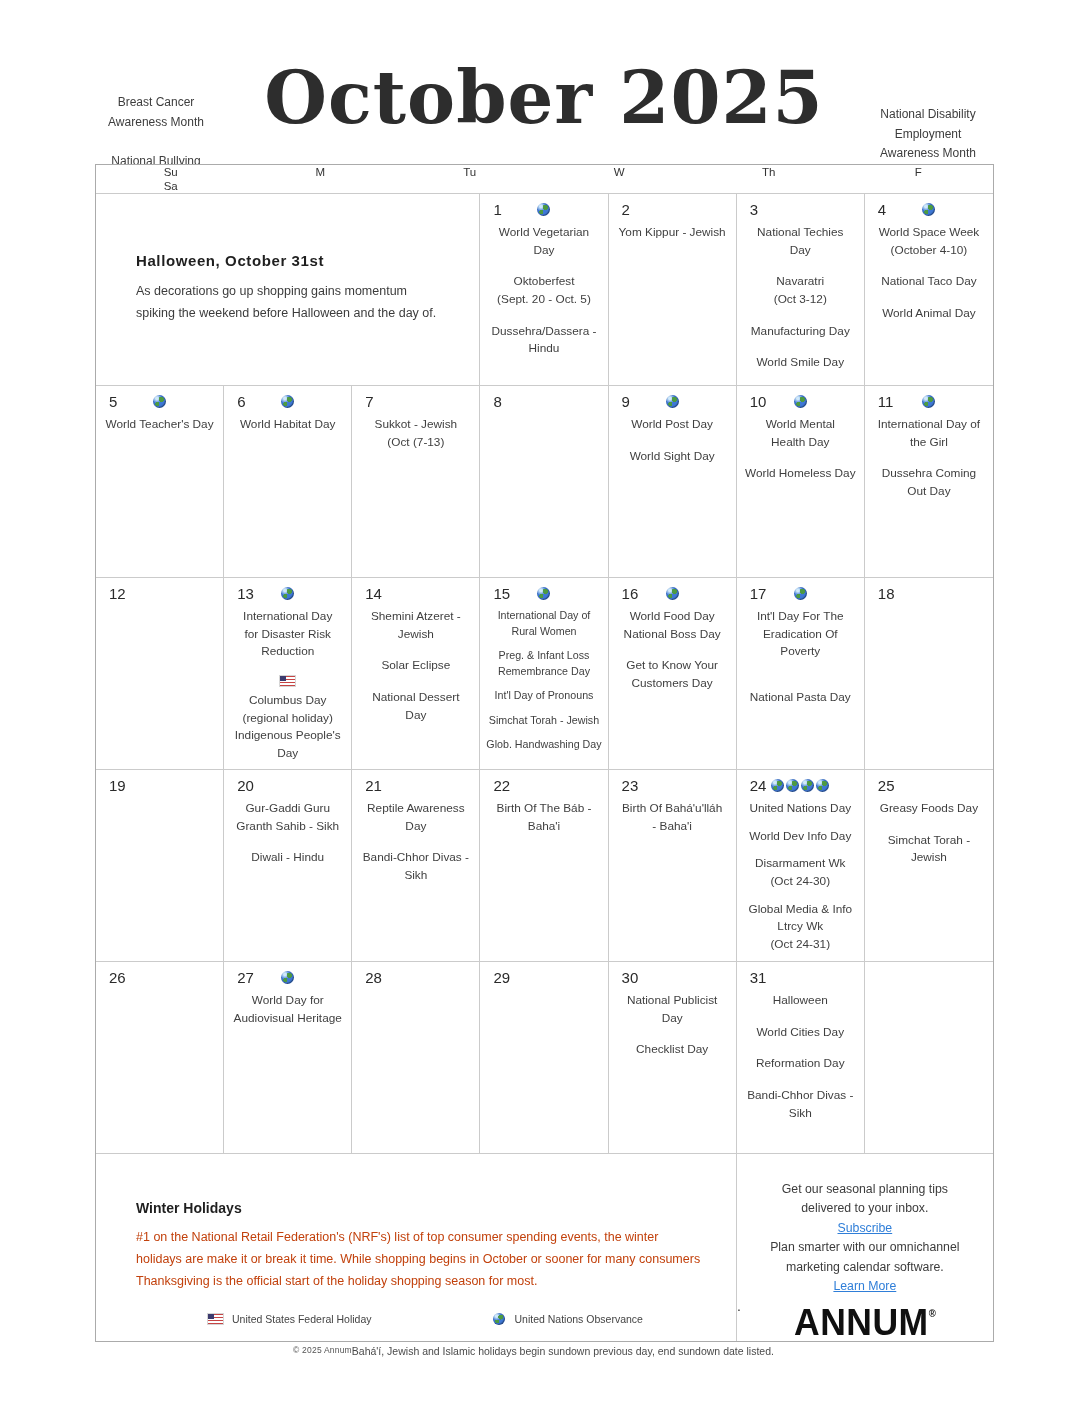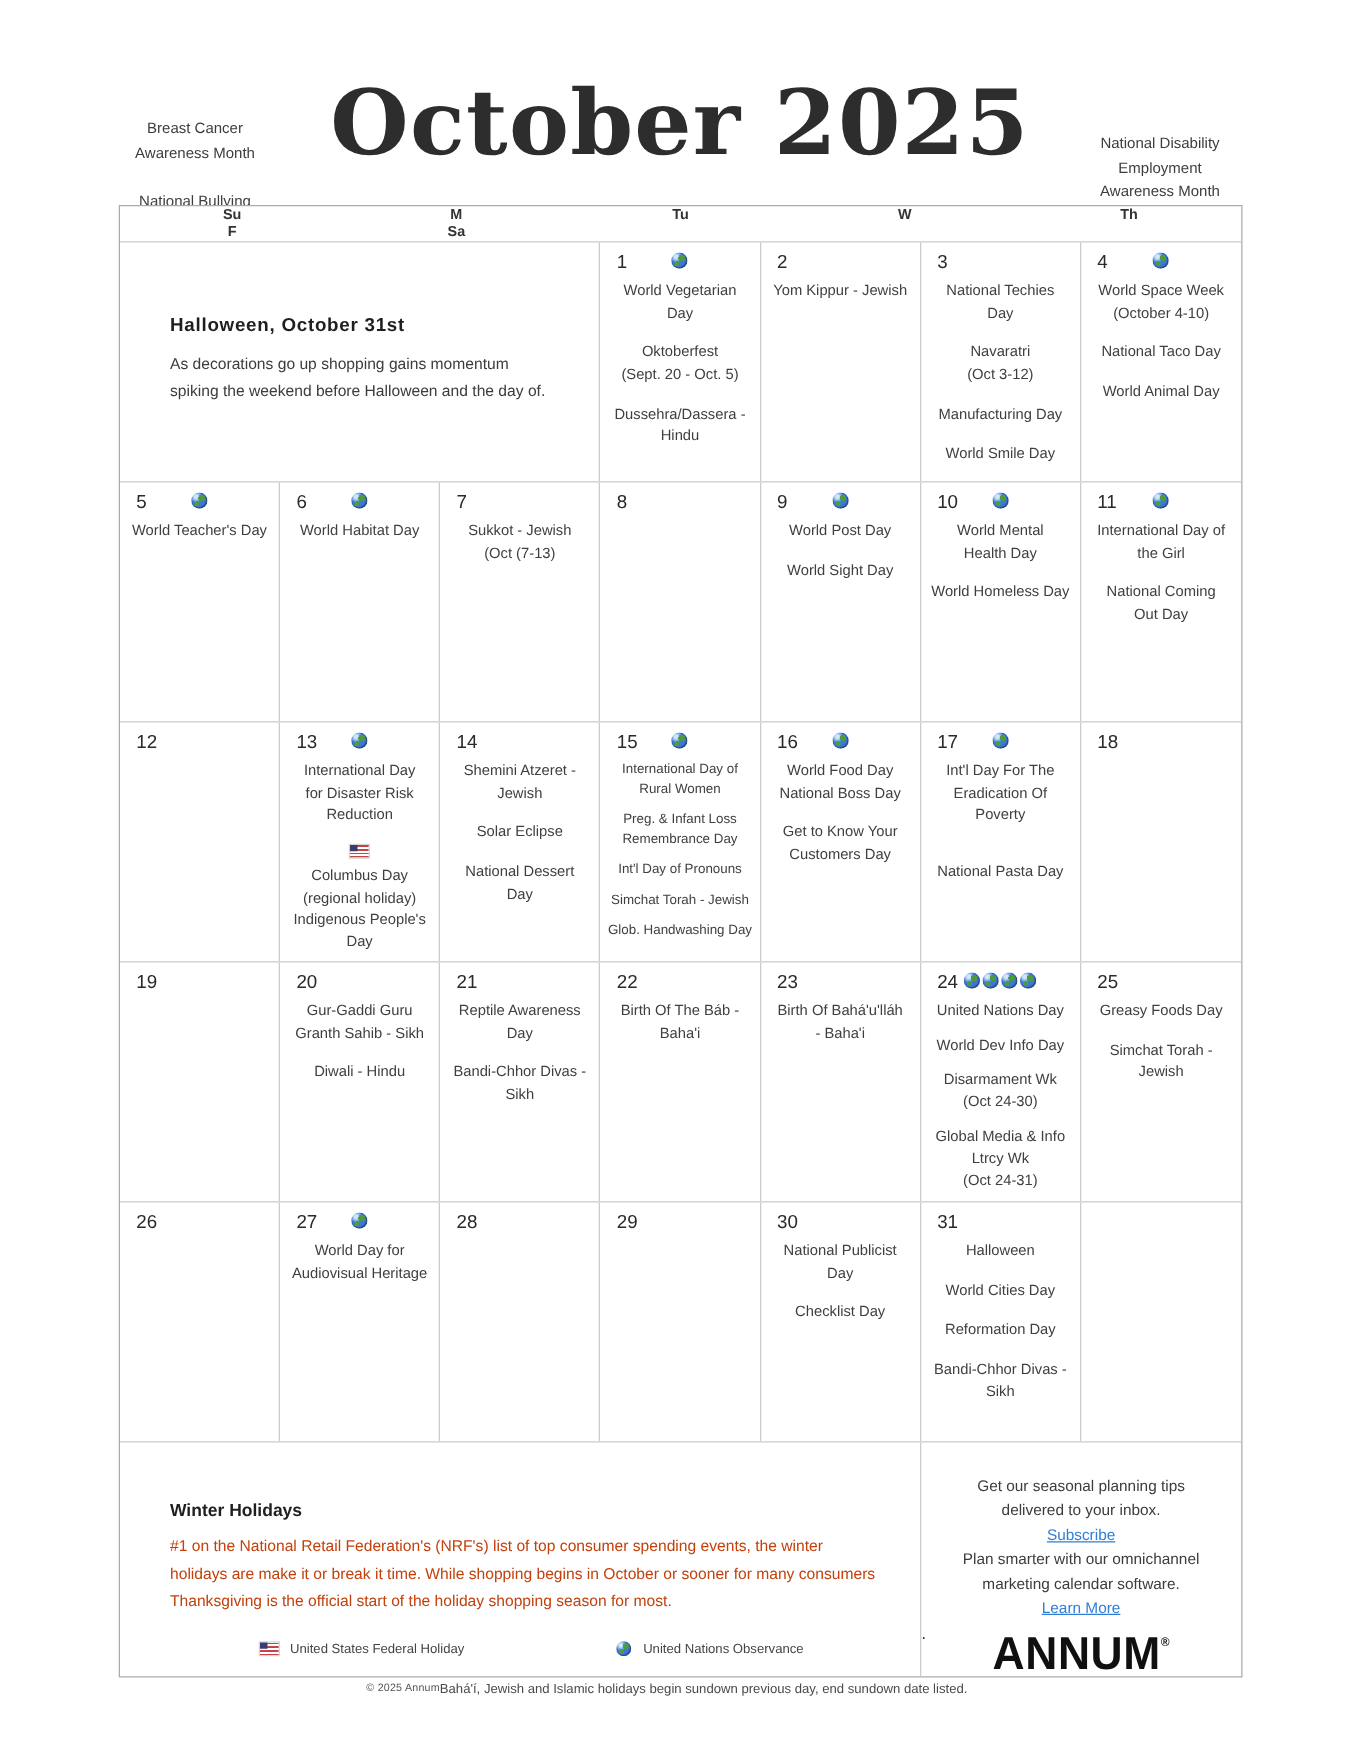--- a/index.html
+++ b/index.html
@@ -21,21 +21,21 @@
     position:absolute; left:0; right:0; top:58px; text-align:center;
     font-family:"DejaVu Serif", serif; font-weight:700; font-size:72px;
     color:#2d2d2d; letter-spacing:1px; line-height:1.1;
   }
 
   
   .calendar {
     position:absolute; left:95px; top:164px; width:897px;
     border:1px solid #ababab; background:#fff;
   }
-  .weekday-row { display:grid; grid-template-columns:repeat(5,1fr); height:28px; align-items:center;font-weight:bold; }
+  .weekday-row { display:grid; grid-template-columns:repeat(6,1fr); height:28px; align-items:center; }
   .weekday { text-align:center; font-size:11.5px; color:#333; }
   .week-row { display:grid; grid-template-columns:repeat(7,1fr); border-top:1px solid #cbcbcb; height:191px; }
   .cell { position:relative; border-right:1px solid #cbcbcb; overflow:hidden; }
   .cell:last-child { border-right:none; }
 
   .note-cell { grid-column:span 3; padding:58px 30px 0 40px; }
   .note-title { font-size:15px; font-weight:700; color:#1f1f1f; letter-spacing:0.6px; margin-bottom:12px; }
   .note-body { font-size:12.5px; line-height:1.75; color:#3c3c3c; white-space:pre-wrap; }
 
   .day-num { position:absolute; left:13px; top:7px; font-size:15px; color:#2a2a2a; }
@@ -203,21 +203,21 @@
 Health Day</div>
               <div class="event">World Homeless Day</div>
             </div>
           </div>
           <div class="cell">
             <span class="day-num">11</span>
             <div class="globes"><span class="globe"></span></div>
             <div class="events">
               <div class="event">International Day of
 the Girl</div>
-              <div class="event">National Coming
+              <div class="event">Dussehra Coming
 Out Day</div>
             </div>
           </div>
         </div>
         <div class="week-row">
           <div class="cell">
             <span class="day-num">12</span>
             <div class="events"></div>
           </div>
           <div class="cell">

